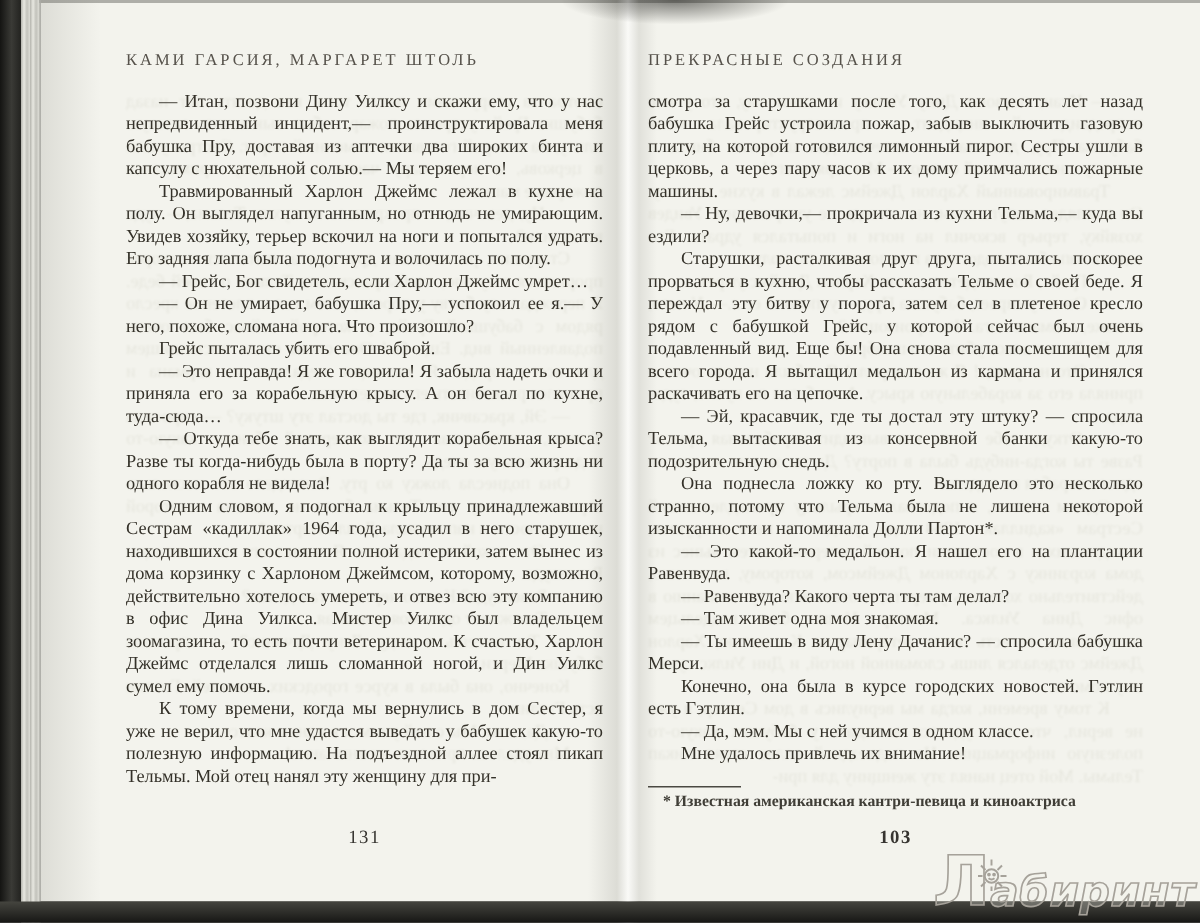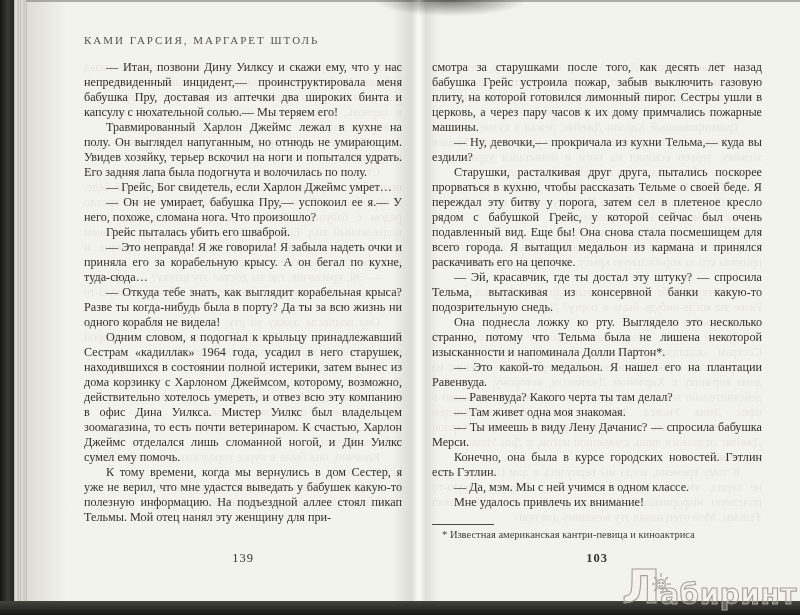--- a/index.html
+++ b/index.html
@@ -45,35 +45,35 @@
   .para{margin:0;text-align:justify;}
   .para.ind{text-indent:22px;}
 
   
   .ghost{position:absolute;top:52px;transform:scaleX(-1);opacity:0.09;
     color:#6e6e4c;filter:blur(0.6px);pointer-events:none;
     font-size:12.2px;line-height:15px;overflow:hidden;height:500px;}
   .page.left .ghost{left:54px;width:318px;}
   .page.right .ghost{left:22px;width:330px;}
 
-  .footnote-block{position:absolute;left:22px;width:330px;top:516px;}
+  .footnote-block{position:absolute;left:22px;width:330px;top:516px;font-weight:bold;}
   .footnote-rule{width:62px;border-top:1.2px solid #4a4842;margin:0 0 4px 0;}
   .footnote{font-size:10.5px;color:#403e37;padding-left:10px;}
 
   .folio{position:absolute;top:543px;text-align:center;font-size:12.5px;
     letter-spacing:1px;color:#363430;}
   .page.left .folio{left:54px;width:318px;}
   .page.right .folio{left:22px;width:330px;font-weight:bold;}
 
   
   .watermark{position:absolute;right:3px;bottom:9px;display:flex;align-items:flex-end;
     font-family:"DejaVu Sans","Liberation Sans",sans-serif;font-weight:bold;
     -webkit-text-stroke:1.1px #a6a29a;color:rgba(243,243,237,0.25);line-height:0.78;}
   .wm-initial{font-size:46px;}
-  .wm-rest{font-size:28px;letter-spacing:0.5px;}
+  .wm-rest{font-size:28px;letter-spacing:0.5px;font-style:italic;}
   .wm-sun{position:absolute;left:27px;top:1px;width:24px;height:24px;}
 </style>
 </head>
 <body>
 
 <div class="scan">
 
   <div class="edge-left"></div>
   <div class="page-stack"></div>
   <div class="edge-top"></div>
@@ -103,35 +103,36 @@
         <p class="para ind">— Итан, позвони Дину Уилксу и скажи ему, что у нас непредвиденный инцидент,— проинструктировала меня бабушка Пру, доставая из аптечки два широких бинта и капсулу с нюхательной солью.— Мы теряем его!</p>
         <p class="para ind">Травмированный Харлон Джеймс лежал в кухне на полу. Он выглядел напуганным, но отнюдь не умирающим. Увидев хозяйку, терьер вскочил на ноги и попытался удрать. Его задняя лапа была подогнута и волочилась по полу.</p>
         <p class="para ind">— Грейс, Бог свидетель, если Харлон Джеймс умрет…</p>
         <p class="para ind">— Он не умирает, бабушка Пру,— успокоил ее я.— У него, похоже, сломана нога. Что произошло?</p>
         <p class="para ind">Грейс пыталась убить его шваброй.</p>
         <p class="para ind">— Это неправда! Я же говорила! Я забыла надеть очки и приняла его за корабельную крысу. А он бегал по кухне, туда-сюда…</p>
         <p class="para ind">— Откуда тебе знать, как выглядит корабельная крыса? Разве ты когда-нибудь была в порту? Да ты за всю жизнь ни одного корабля не видела!</p>
         <p class="para ind">Одним словом, я подогнал к крыльцу принадлежавший Сестрам «кадиллак» 1964 года, усадил в него старушек, находившихся в состоянии полной истерики, затем вынес из дома корзинку с Харлоном Джеймсом, которому, возможно, действительно хотелось умереть, и отвез всю эту компанию в офис Дина Уилкса. Мистер Уилкс был владельцем зоомагазина, то есть почти ветеринаром. К счастью, Харлон Джеймс отделался лишь сломанной ногой, и Дин Уилкс сумел ему помочь.</p>
         <p class="para ind">К тому времени, когда мы вернулись в дом Сестер, я уже не верил, что мне удастся выведать у бабушек какую-то полезную информацию. На подъездной аллее стоял пикап Тельмы. Мой отец нанял эту женщину для при-</p>
       </div>
-    <div class="folio">139</div>
+    <div class="folio">131</div>
   </div>
 
   <div class="page right">
     <div class="ghost">
         <p class="para ind">— Итан, позвони Дину Уилксу и скажи ему, что у нас непредвиденный инцидент,— проинструктировала меня бабушка Пру, доставая из аптечки два широких бинта и капсулу с нюхательной солью.— Мы теряем его!</p>
         <p class="para ind">Травмированный Харлон Джеймс лежал в кухне на полу. Он выглядел напуганным, но отнюдь не умирающим. Увидев хозяйку, терьер вскочил на ноги и попытался удрать. Его задняя лапа была подогнута и волочилась по полу.</p>
         <p class="para ind">— Грейс, Бог свидетель, если Харлон Джеймс умрет…</p>
         <p class="para ind">— Он не умирает, бабушка Пру,— успокоил ее я.— У него, похоже, сломана нога. Что произошло?</p>
         <p class="para ind">Грейс пыталась убить его шваброй.</p>
         <p class="para ind">— Это неправда! Я же говорила! Я забыла надеть очки и приняла его за корабельную крысу. А он бегал по кухне, туда-сюда…</p>
         <p class="para ind">— Откуда тебе знать, как выглядит корабельная крыса? Разве ты когда-нибудь была в порту? Да ты за всю жизнь ни одного корабля не видела!</p>
         <p class="para ind">Одним словом, я подогнал к крыльцу принадлежавший Сестрам «кадиллак» 1964 года, усадил в него старушек, находившихся в состоянии полной истерики, затем вынес из дома корзинку с Харлоном Джеймсом, которому, возможно, действительно хотелось умереть, и отвез всю эту компанию в офис Дина Уилкса. Мистер Уилкс был владельцем зоомагазина, то есть почти ветеринаром. К счастью, Харлон Джеймс отделался лишь сломанной ногой, и Дин Уилкс сумел ему помочь.</p>
         <p class="para ind">К тому времени, когда мы вернулись в дом Сестер, я уже не верил, что мне удастся выведать у бабушек какую-то полезную информацию. На подъездной аллее стоял пикап Тельмы. Мой отец нанял эту женщину для при-</p>
       </div>
+    <div class="running-head">ПРЕКРАСНЫЕ СОЗДАНИЯ</div>
     <div class="text-block">
         <p class="para">смотра за старушками после того, как десять лет назад бабушка Грейс устроила пожар, забыв выключить газовую плиту, на которой готовился лимонный пирог. Сестры ушли в церковь, а через пару часов к их дому примчались пожарные машины.</p>
         <p class="para ind">— Ну, девочки,— прокричала из кухни Тельма,— куда вы ездили?</p>
         <p class="para ind">Старушки, расталкивая друг друга, пытались поскорее прорваться в кухню, чтобы рассказать Тельме о своей беде. Я переждал эту битву у порога, затем сел в плетеное кресло рядом с бабушкой Грейс, у которой сейчас был очень подавленный вид. Еще бы! Она снова стала посмешищем для всего города. Я вытащил медальон из кармана и принялся раскачивать его на цепочке.</p>
         <p class="para ind">— Эй, красавчик, где ты достал эту штуку? — спросила Тельма, вытаскивая из консервной банки какую-то подозрительную снедь.</p>
         <p class="para ind">Она поднесла ложку ко рту. Выглядело это несколько странно, потому что Тельма была не лишена некоторой изысканности и напоминала Долли Партон*.</p>
         <p class="para ind">— Это какой-то медальон. Я нашел его на плантации Равенвуда.</p>
         <p class="para ind">— Равенвуда? Какого черта ты там делал?</p>
         <p class="para ind">— Там живет одна моя знакомая.</p>
         <p class="para ind">— Ты имеешь в виду Лену Дачанис? — спросила бабушка Мерси.</p>

